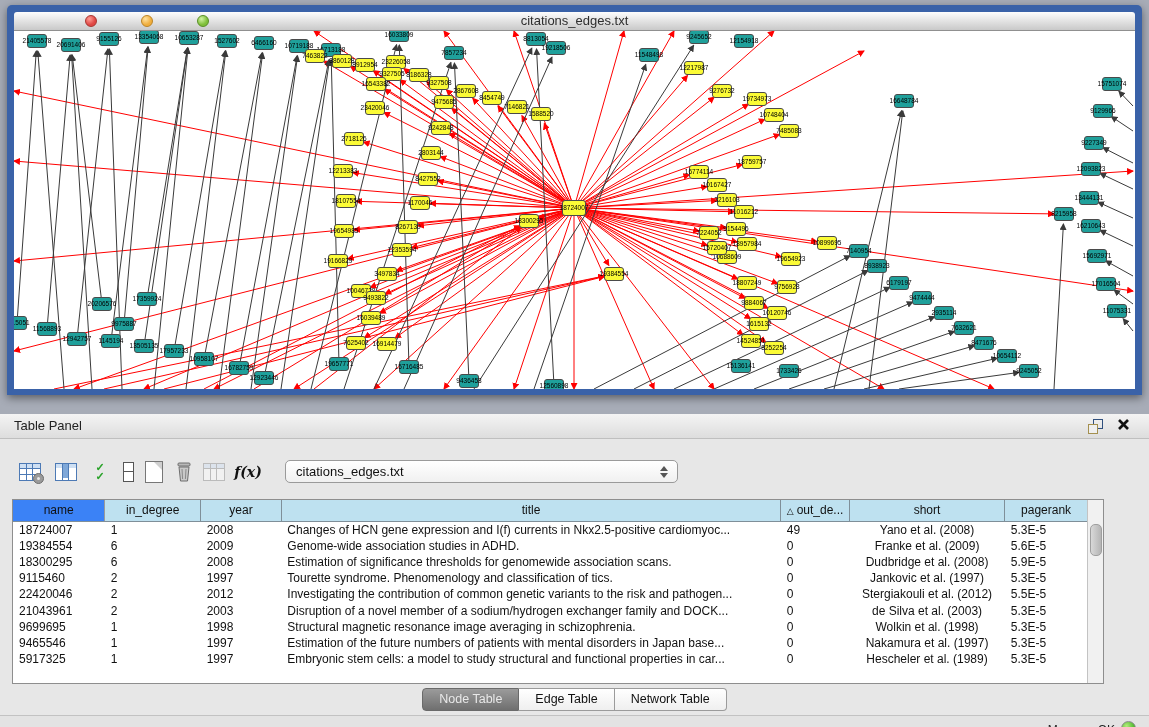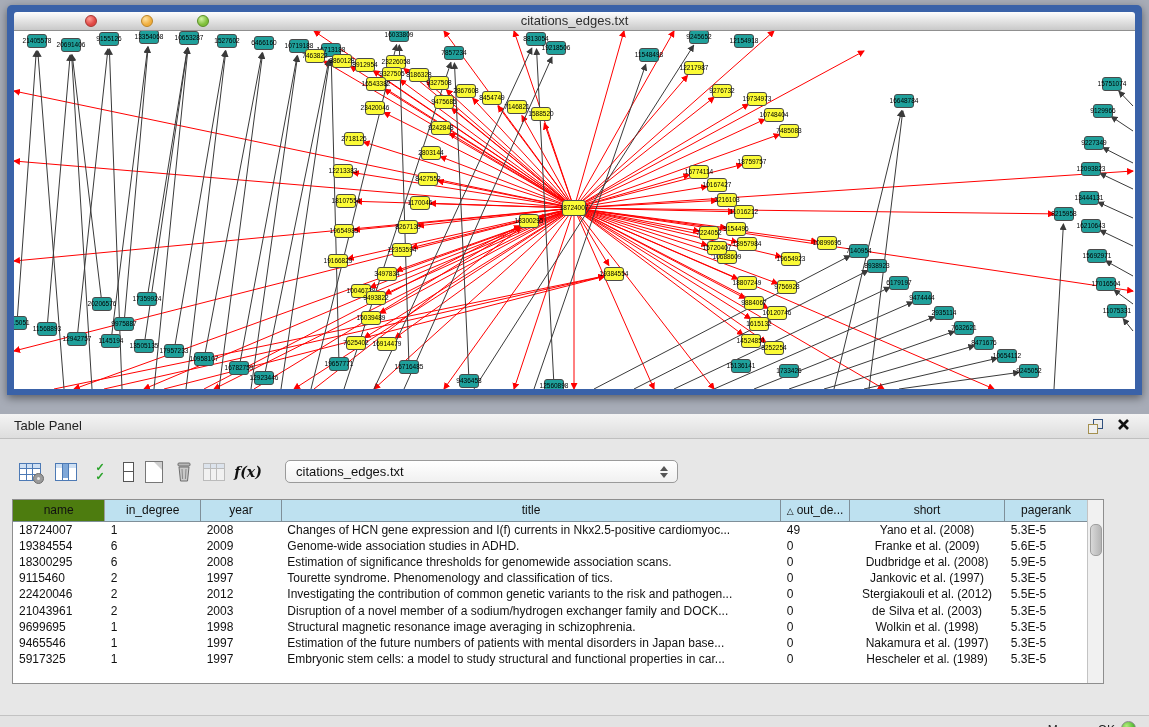--- a/index.html
+++ b/index.html
@@ -43,21 +43,21 @@
   #combo-value{flex:1;padding-left:10px;font-size:13px;color:#111;}
   #combo-arrows{width:18px;display:flex;flex-direction:column;align-items:center;gap:2px;margin-right:4px;}
   #combo-arrows i{width:0;height:0;border-left:4px solid transparent;border-right:4px solid transparent;}
   #combo-arrows .up{border-bottom:5px solid #555;}
   #combo-arrows .dn{border-top:5px solid #555;}
 
   #data-table{position:absolute;left:12px;top:85px;width:1092px;height:185px;background:#fff;border:1px solid #8e8e8e;box-sizing:border-box;}
   #grid{width:1075px;border-collapse:collapse;table-layout:fixed;}
   #grid th{height:21px;font-size:12px;font-weight:normal;color:#111;background:#BEE1F0;
     border-right:1px solid #7f8f99;border-bottom:1px solid #7f8f99;overflow:hidden;white-space:nowrap;text-align:center;padding:0 2px;box-sizing:border-box;}
-  #grid th.gray{background:#4d7c0f;border-right-color:#9a9a9a;}
+  #grid th.gray{background:#3b82f6;border-right-color:#9a9a9a;}
   #grid td{height:16.2px;font-size:12px;color:#111;white-space:nowrap;overflow:hidden;padding:0 0 0 6px;}
   #grid td.center{text-align:center;padding:0 2px;}
   .sort-tri{font-size:9px;margin-right:3px;}
   #vscroll{position:absolute;right:0;top:0;width:15px;height:183px;background:#F1F1F1;border-left:1px solid #c3c3c3;}
   #vthumb{position:absolute;left:2px;top:24px;width:10px;height:30px;border-radius:5px;background:linear-gradient(90deg,#d8d8d8,#b5b5b5);border:1px solid #9f9f9f;}
 
   #tab-strip{position:absolute;left:0;top:274px;width:1149px;height:24px;display:flex;justify-content:center;}
   .seg{height:21px;line-height:21px;font-size:12.5px;padding:0 16px;border:1px solid #9b9b9b;border-left:none;
     background:linear-gradient(#ffffff,#efefef);color:#111;}
   .seg.first{border-left:1px solid #9b9b9b;border-radius:4px 0 0 4px;}
@@ -762,20 +762,25 @@
               <td class="center">Hescheler et al. (1989)</td>
               <td>5.3E-5</td>
             </tr>
           </tbody>
       </table>
       <div id="vscroll">
           <div id="vthumb"></div>
         </div>
     </div>
 
+    <div id="tab-strip">
+        <div class="seg first active">Node Table</div>
+        <div class="seg">Edge Table</div>
+        <div class="seg last">Network Table</div>
+      </div>
 
     <div id="status-bar">
       <span id="mem-label">Memory: OK</span>
       <span id="mem-dot"></span>
     </div>
   </div>
 
 </div>
 
 </body></html>

